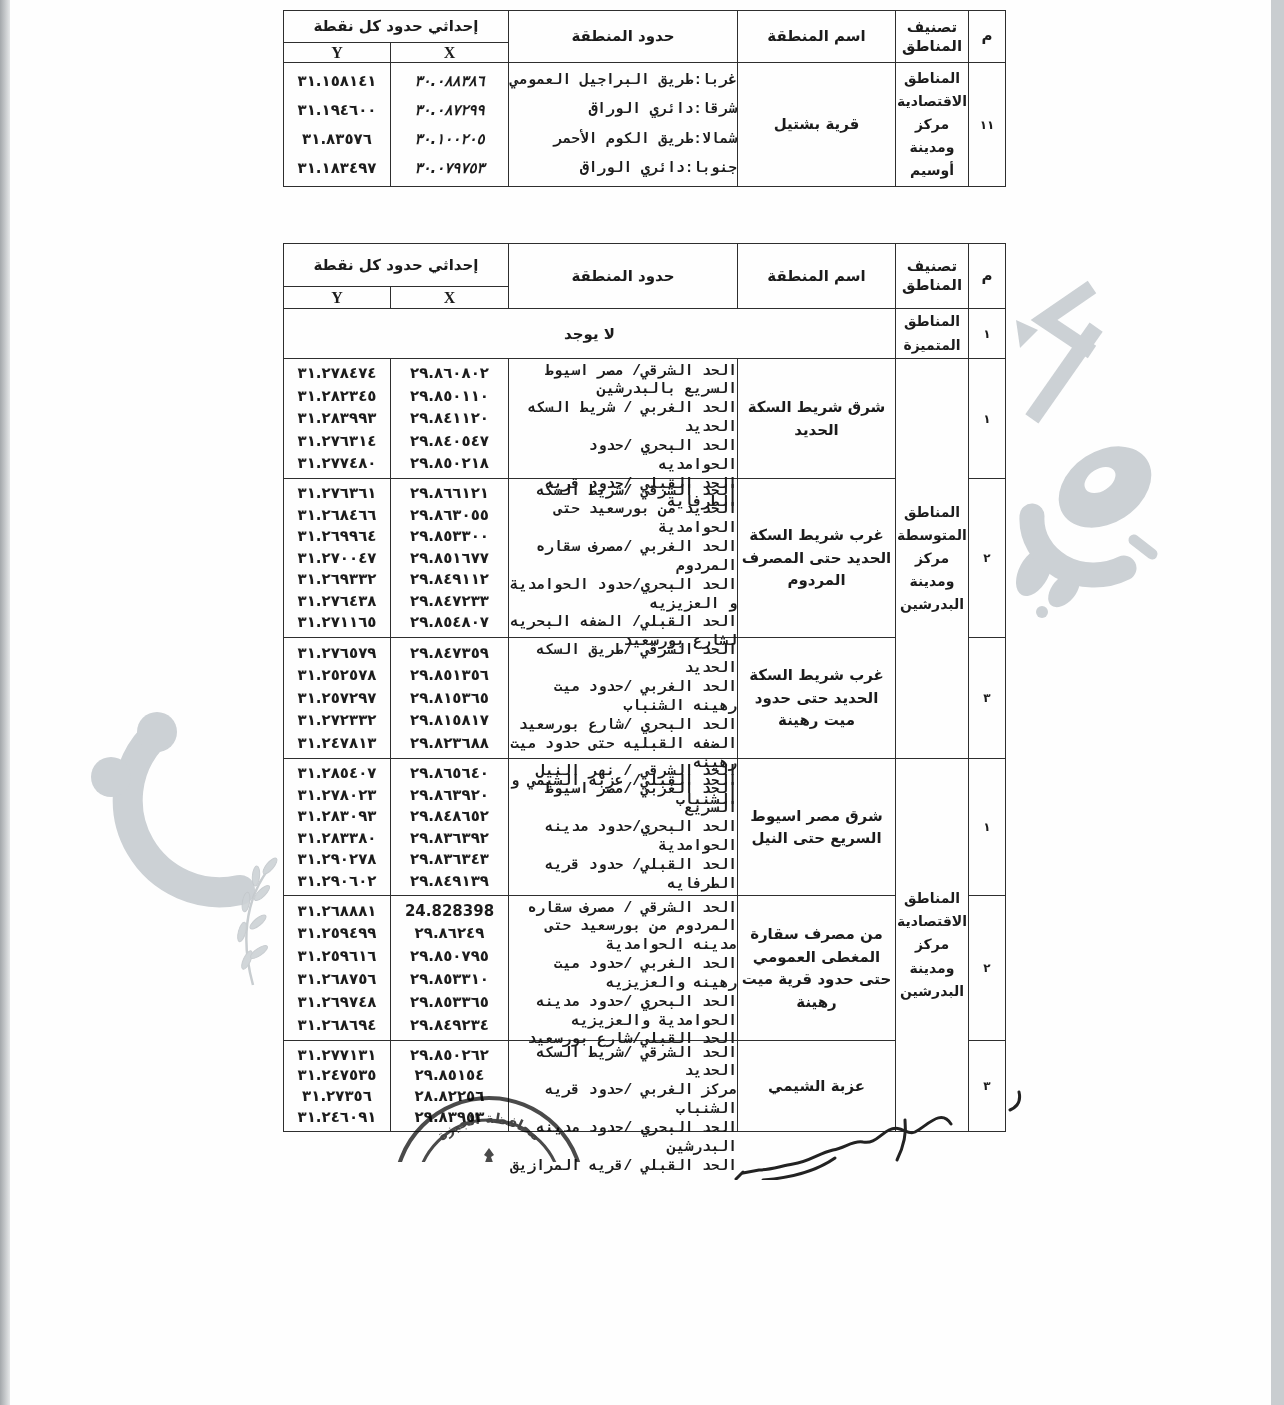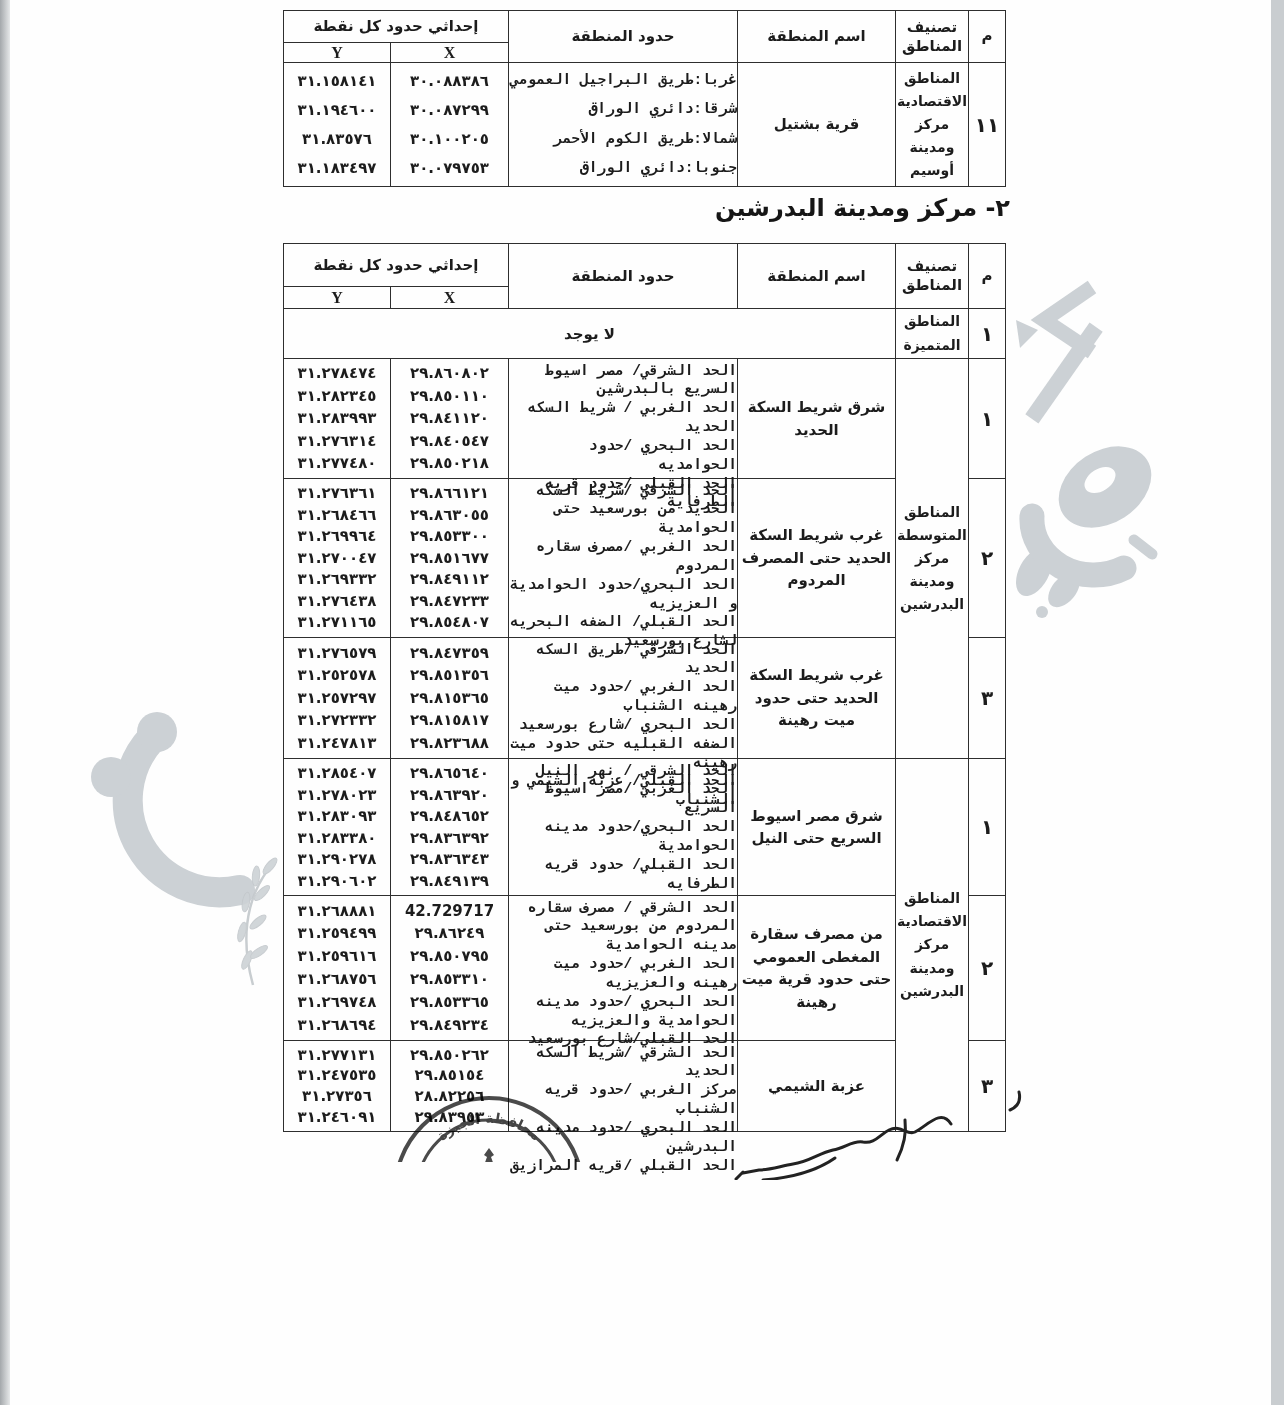--- a/index.html
+++ b/index.html
@@ -15,21 +15,21 @@
              color:#1c1c1c;}
   .hd{font-size:15px;font-weight:700;text-align:center;line-height:1.25;}
   .hd-xy{font-family:"Liberation Serif","DejaVu Serif",serif;font-size:16px;font-weight:700;text-align:center;}
   .cell-fill{height:100%;display:flex;flex-direction:column;justify-content:space-around;}
   .numcell{font-size:15px;font-weight:700;text-align:center;padding:4px 0;}
   .numcell div{line-height:1.1;}
   .bndcell{font-size:14.5px;font-weight:700;text-align:right;padding:3px 7px 3px 3px;font-family:Liberation Mono, monospace;}
   .bndcell div{line-height:1.3;}
   .namecell{font-size:15px;font-weight:700;text-align:center;line-height:1.5;padding:0 3px;}
   .classcell{font-size:14px;font-weight:700;text-align:center;line-height:1.65;padding:0 2px;}
-  .nocell{font-size:20px;font-weight:700;text-align:center;}
+  .nocell{font-size:12px;font-weight:700;text-align:center;}
   .nonecell{font-size:15px;font-weight:700;text-align:center;}
   .heading{position:absolute;top:194px;right:274px;z-index:2;font-size:24px;font-weight:700;
            color:#161616;letter-spacing:.2px;}
   .stamp{position:absolute;left:388px;top:1050px;width:202px;height:112px;overflow:hidden;
          z-index:5;mix-blend-mode:multiply;opacity:.92;}
   .signature{position:absolute;left:715px;top:1080px;z-index:6;}
 </style>
 </head>
 <body>
 
@@ -66,21 +66,20 @@
       <ellipse cx="259" cy="952" rx="10" ry="3.6" transform="rotate(-35 259 952)"></ellipse>
       <ellipse cx="242" cy="932" rx="10" ry="3.6" transform="rotate(-75 242 932)"></ellipse>
       <ellipse cx="258" cy="922" rx="10" ry="3.6" transform="rotate(-40 258 922)"></ellipse>
       <ellipse cx="246" cy="902" rx="10" ry="3.6" transform="rotate(-80 246 902)"></ellipse>
       <ellipse cx="262" cy="893" rx="10" ry="3.6" transform="rotate(-45 262 893)"></ellipse>
       <ellipse cx="256" cy="876" rx="10" ry="3.6" transform="rotate(-85 256 876)"></ellipse>
       <ellipse cx="270" cy="866" rx="10" ry="3.6" transform="rotate(-50 270 866)"></ellipse>
     </g>
   </svg>
 
-  <div class="heading">٢- مركز ومدينة البدرشين</div>
 
   <table class="doc-table" style="top: 10px; left: 283px;">
       <colgroup>
         <col style="width: 37px;">
         <col style="width: 73px;">
         <col style="width: 158px;">
         <col style="width: 229px;">
         <col style="width: 118px;">
         <col style="width: 107px;">
       </colgroup>
@@ -102,21 +101,21 @@
           <td class="namecell">قرية بشتيل</td>
           <td class="bndcell">
             <div class="cell-fill" style="height: 118px;">
               <div>غربا:طريق البراجيل العمومي</div>
               <div>شرقا:دائري الوراق</div>
               <div>شمالا:طريق الكوم الأحمر</div>
               <div>جنوبا:دائري الوراق</div>
             </div>
           </td>
           <td class="numcell">
-            <div class="cell-fill" style="height: 116px;">
+            <div class="cell-fill" style="height: 116px; font-style: italic;">
               <div>٣٠.٠٨٨٣٨٦</div>
               <div>٣٠.٠٨٧٢٩٩</div>
               <div>٣٠.١٠٠٢٠٥</div>
               <div>٣٠.٠٧٩٧٥٣</div>
             </div>
           </td>
           <td class="numcell">
             <div class="cell-fill" style="height: 116px;">
               <div>٣١.١٥٨١٤١</div>
               <div>٣١.١٩٤٦٠٠</div>
@@ -288,21 +287,21 @@
           <td class="bndcell">
             <div class="cell-fill" style="height: 139px;">
               <div>الحد الشرقي / مصرف سقاره المردوم من بورسعيد حتى مدينه الحوامدية</div>
               <div>الحد الغربي  /حدود ميت رهينه والعزيزيه</div>
               <div>الحد البحري /حدود مدينه الحوامدية والعزيزيه</div>
               <div>الحد القبلي/شارع بورسعيد</div>
             </div>
           </td>
           <td class="numcell">
             <div class="cell-fill" style="height: 137px;">
-              <div>42.729717</div>
+              <div>24.828398</div>
               <div>٢٩.٨٦٢٤٩</div>
               <div>٢٩.٨٥٠٧٩٥</div>
               <div>٢٩.٨٥٣٣١٠</div>
               <div>٢٩.٨٥٣٣٦٥</div>
               <div>٢٩.٨٤٩٢٣٤</div>
             </div>
           </td>
           <td class="numcell">
             <div class="cell-fill" style="height: 137px;">
               <div>٣١.٢٦٨٨٨١</div>

